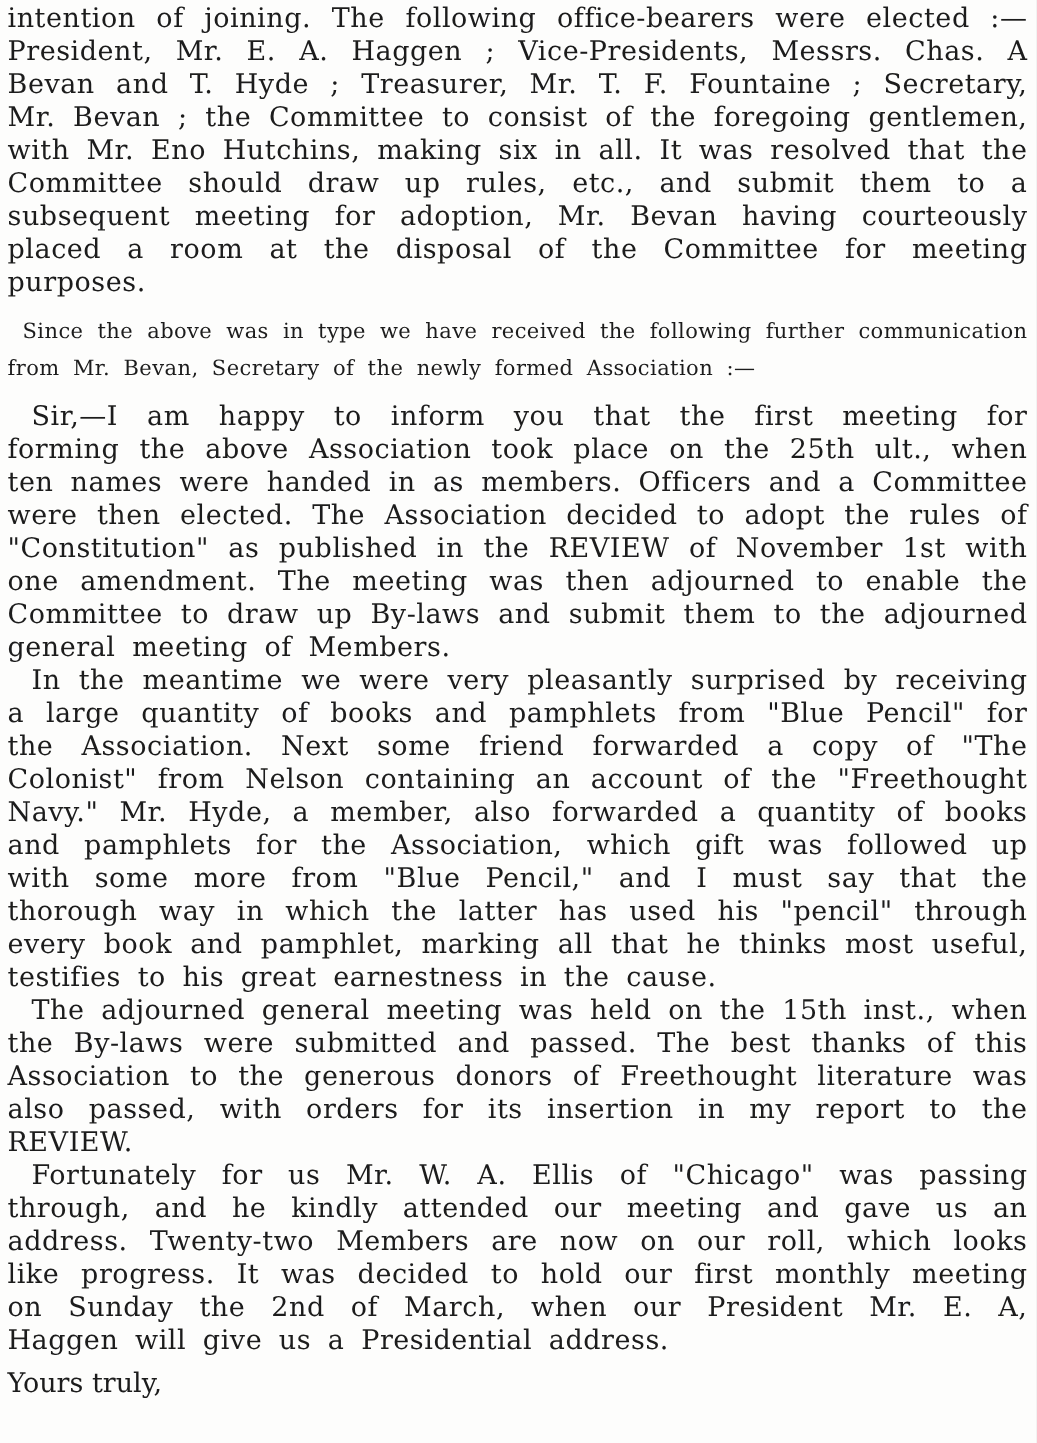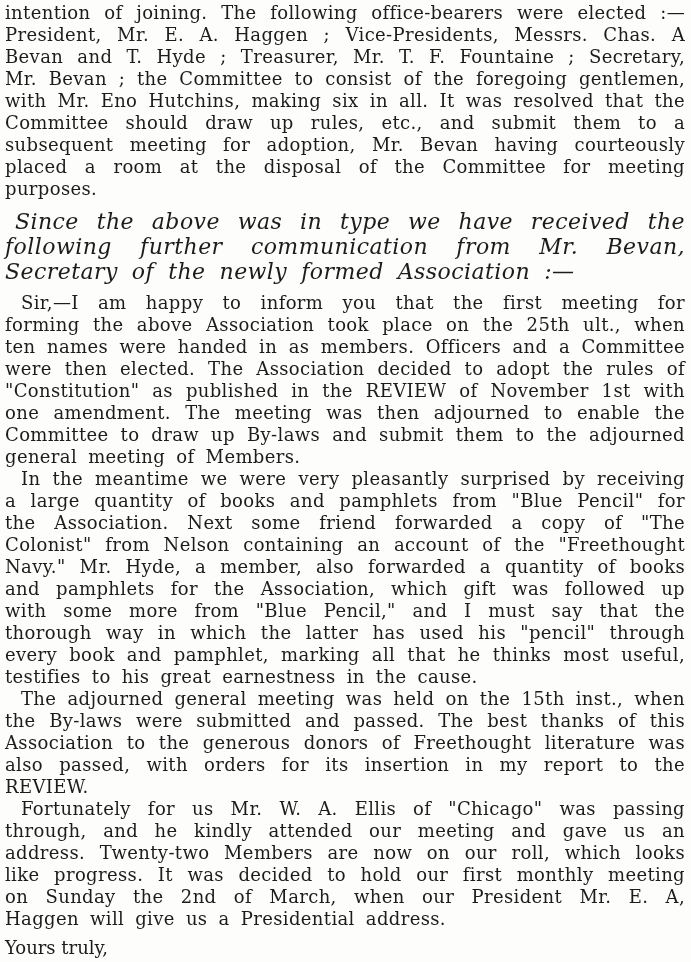--- a/index.html
+++ b/index.html
@@ -23,26 +23,25 @@
     margin: 0;
     font-size: 18px;
     line-height: 22px;
     text-align: justify;
     letter-spacing: 0.02em;
     word-spacing: 0.28em;
   }
   .para.no-indent { text-indent: 0; }
   .para.indent { text-indent: 16px; }
   .para.lead {
-    font-size: 22px;
+    font-size: 14px;
     line-height: 25px;
     text-indent: 10px;
     margin: 9px 0 8px 0;
     word-spacing: 0.3em;
-    font-style: italic;
   }
   .valediction {
     margin: 6px 0 0 0;
     font-size: 18px;
     line-height: 24px;
     text-align: left;
   }
 </style>
 </head>
 <body>

